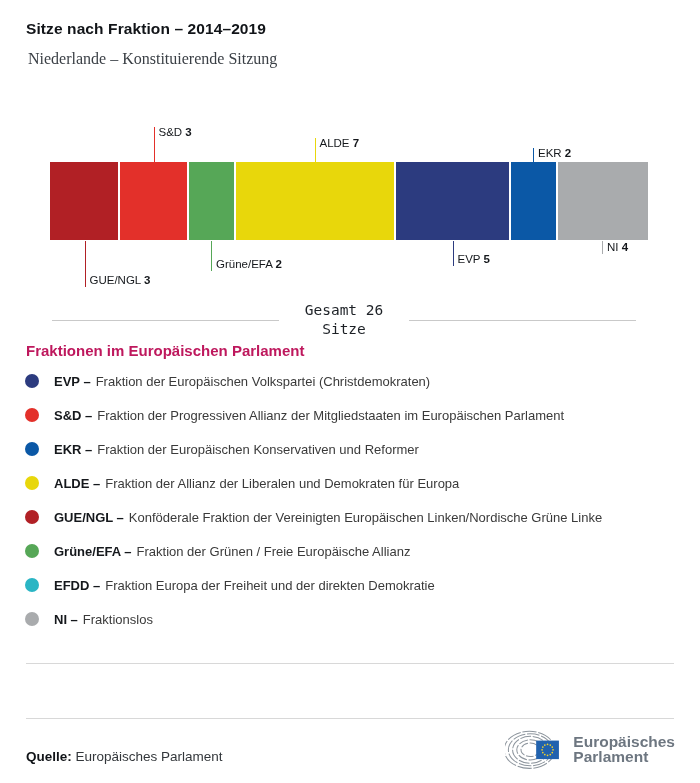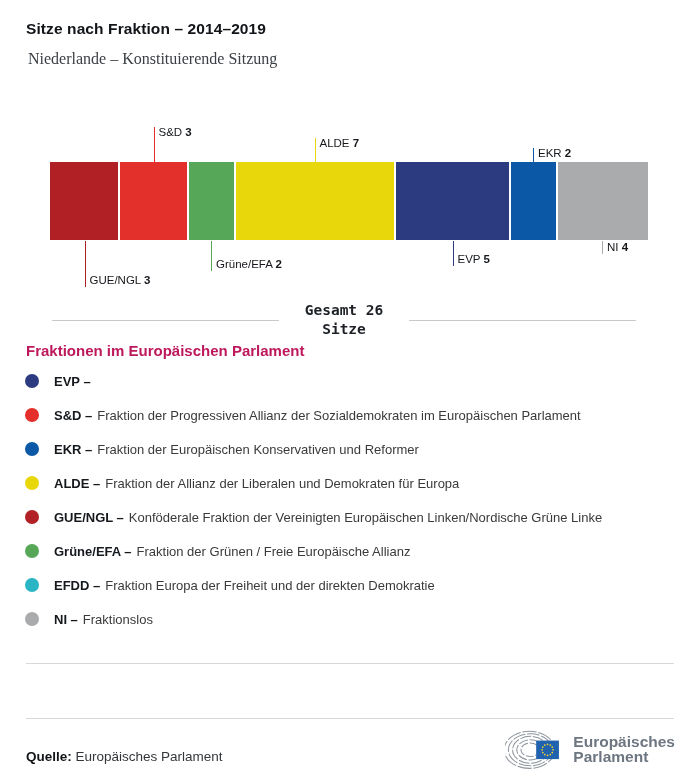--- a/index.html
+++ b/index.html
@@ -13,21 +13,21 @@
   
   .bar{position:absolute;left:50px;top:162px;width:598px;height:78px;display:flex;}
   .segment{height:100%;}
   .segment + .segment{margin-left:2px;}
   .tick{position:absolute;width:1px;}
   .callout-label{position:absolute;font-size:11.5px;color:#15181c;white-space:nowrap;line-height:13px;}
   .callout-label b{font-weight:700;}
   
   .total-wrap{position:absolute;left:52px;top:301px;width:584px;height:38px;display:flex;align-items:center;}
   .total-rule{flex:1;height:1px;background:#c9c9c9;}
-  .total-text{margin:0 26px;text-align:center;font-family:"DejaVu Sans Mono",monospace;font-weight:700;font-size:14.5px;line-height:19px;color:#1d2126;}
+  .total-text{margin:0 26px;text-align:center;font-family:"DejaVu Sans Mono",monospace;font-weight:400;font-size:14.5px;line-height:19px;color:#1d2126;}
   
   .legend-heading{position:absolute;left:26px;top:342px;font-size:15px;font-weight:700;color:#be185d;}
   .legend-row{position:absolute;left:25px;height:24px;display:flex;align-items:center;}
   .legend-dot{width:14px;height:14px;border-radius:50%;flex:0 0 14px;}
   .legend-abbr{margin-left:15px;font-size:13px;font-weight:700;color:#15181c;white-space:nowrap;}
   .legend-desc{margin-left:5px;font-size:13px;font-weight:400;color:#3a3a3a;white-space:nowrap;}
   
   .rule{position:absolute;left:26px;width:648px;height:1px;background:#d8d8d8;}
   .footnote{position:absolute;left:26px;top:670px;width:652px;font-size:12.5px;line-height:1.6;color:#45484c;}
   .source{position:absolute;left:26px;top:749px;font-size:13.5px;color:#33373b;}
@@ -76,25 +76,26 @@
       <div>Sitze</div>
     </div>
     <div class="total-rule"></div>
   </div>
 
   <div class="legend-heading">Fraktionen im Europäischen Parlament</div>
   <div id="legend">
       <div class="legend-row" style="top: 369px;">
         <span class="legend-dot" style="background: rgb(44, 59, 127);"></span>
         <span class="legend-abbr">EVP –</span>
+        <span class="legend-desc">Fraktion der Europäischen Volkspartei (Christdemokraten)</span>
       </div>
       <div class="legend-row" style="top: 403px;">
         <span class="legend-dot" style="background: rgb(227, 48, 42);"></span>
         <span class="legend-abbr">S&amp;D –</span>
-        <span class="legend-desc">Fraktion der Progressiven Allianz der Sozialdemokraten im Europäischen Parlament</span>
+        <span class="legend-desc">Fraktion der Progressiven Allianz der Mitgliedstaaten im Europäischen Parlament</span>
       </div>
       <div class="legend-row" style="top: 437px;">
         <span class="legend-dot" style="background: rgb(11, 88, 166);"></span>
         <span class="legend-abbr">EKR –</span>
         <span class="legend-desc">Fraktion der Europäischen Konservativen und Reformer</span>
       </div>
       <div class="legend-row" style="top: 471px;">
         <span class="legend-dot" style="background: rgb(232, 215, 11);"></span>
         <span class="legend-abbr">ALDE –</span>
         <span class="legend-desc">Fraktion der Allianz der Liberalen und Demokraten für Europa</span>

